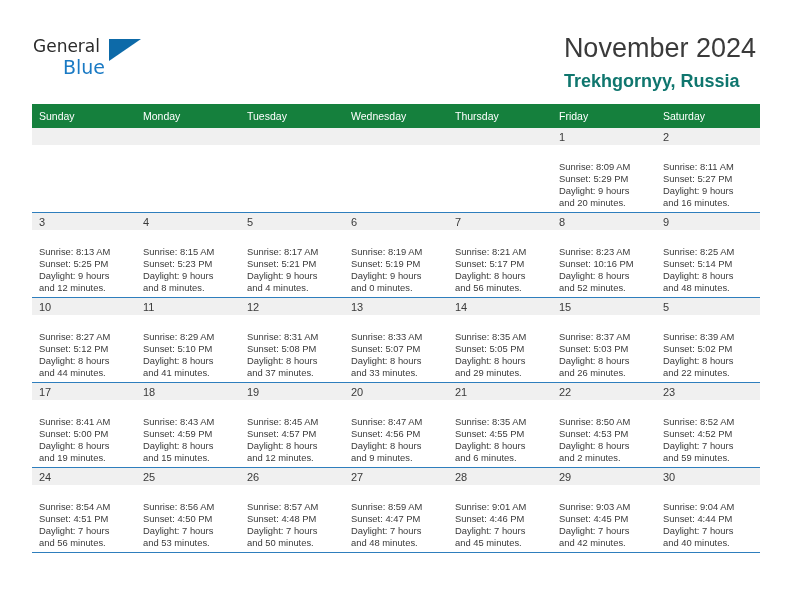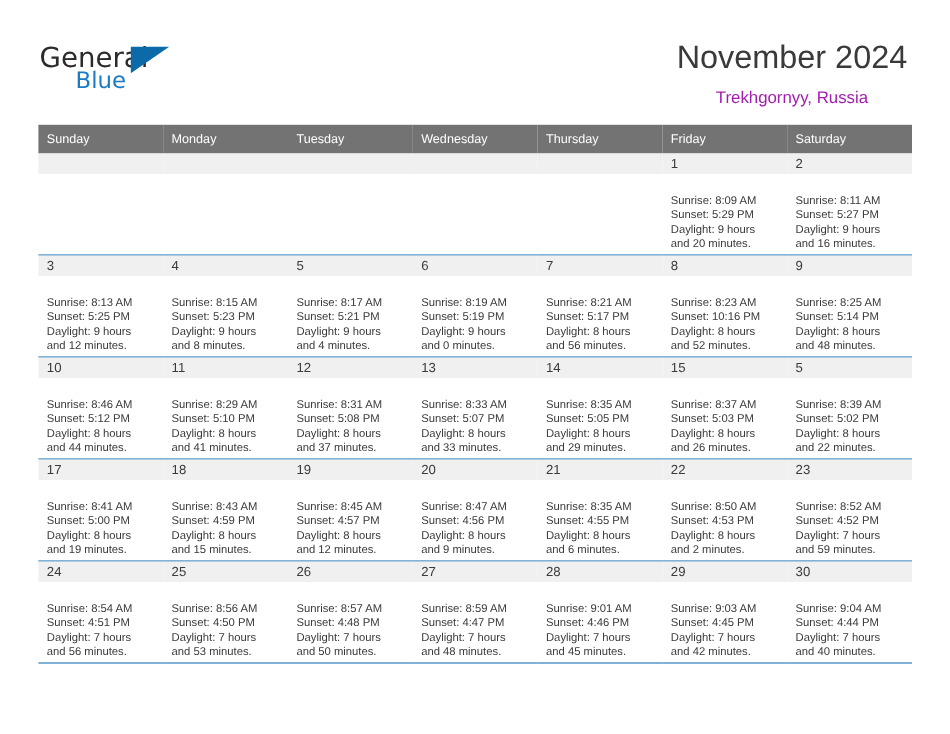--- a/index.html
+++ b/index.html
@@ -32,21 +32,21 @@
     position: absolute;
     left: 33px;
     top: 36px;
     width: 190px;
     height: 52px;
   }
   .logo-general {
     position: absolute;
     left: 0;
     top: 0;
-    font-size: 23px;
+    font-size: 17px;
     letter-spacing: 0px;
     color: #2b2b2b;
     font-family: "DejaVu Sans", sans-serif;
     font-weight: 400;
   }
   .logo-blue {
     position: absolute;
     left: 30px;
     top: 20px;
     font-size: 19px;
@@ -61,49 +61,49 @@
     width: 0;
     height: 0;
     border-left: 32px solid #0d6aa8;
     border-bottom: 22px solid transparent;
     border-top: 0 solid transparent;
   }
   .title-block {
     position: absolute;
     right: 36px;
     top: 32px;
-    text-align: center;
+    text-align: left;
   }
   .cal-title {
     font-size: 27px;
     color: #3a3a3a;
     font-weight: 400;
     line-height: 32px;
     white-space: nowrap;
   }
   .cal-subtitle {
-    font-size: 14px;
-    color: #a21caf;
-    font-weight: 400;
+    font-size: 18px;
+    color: #0f766e;
+    font-weight: 700;
     margin-top: 9px;
     line-height: 17px;
     white-space: nowrap;
   }
 
   
   .calendar {
     position: absolute;
     left: 32px;
     top: 104px;
     width: 728px;
     border-collapse: collapse;
     table-layout: fixed;
   }
   .calendar th {
-    background: #737373;
+    background: #15803d;
     color: #ffffff;
     font-size: 10.5px;
     font-weight: normal;
     text-align: left;
     padding: 5px 0 6px 7px;
     height: 13px;
     vertical-align: middle;
     border: none;
   }
   .calendar td {
@@ -301,21 +301,21 @@
                 <div>and 48 minutes.</div>
               </div>
             </div>
           </td>
         </tr>
         <tr>
           <td>
             <div class="cell-inner">
               <div class="daynum-band">10</div>
               <div class="details">
-                <div>Sunrise: 8:46 AM</div>
+                <div>Sunrise: 8:27 AM</div>
                 <div>Sunset: 5:12 PM</div>
                 <div>Daylight: 8 hours</div>
                 <div>and 44 minutes.</div>
               </div>
             </div>
           </td>
           <td>
             <div class="cell-inner">
               <div class="daynum-band">11</div>
               <div class="details">

